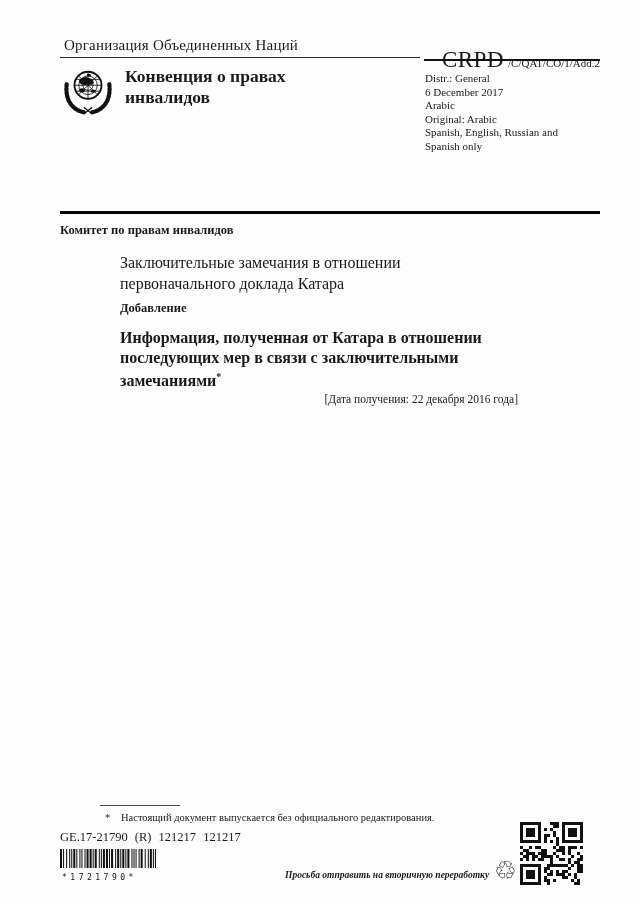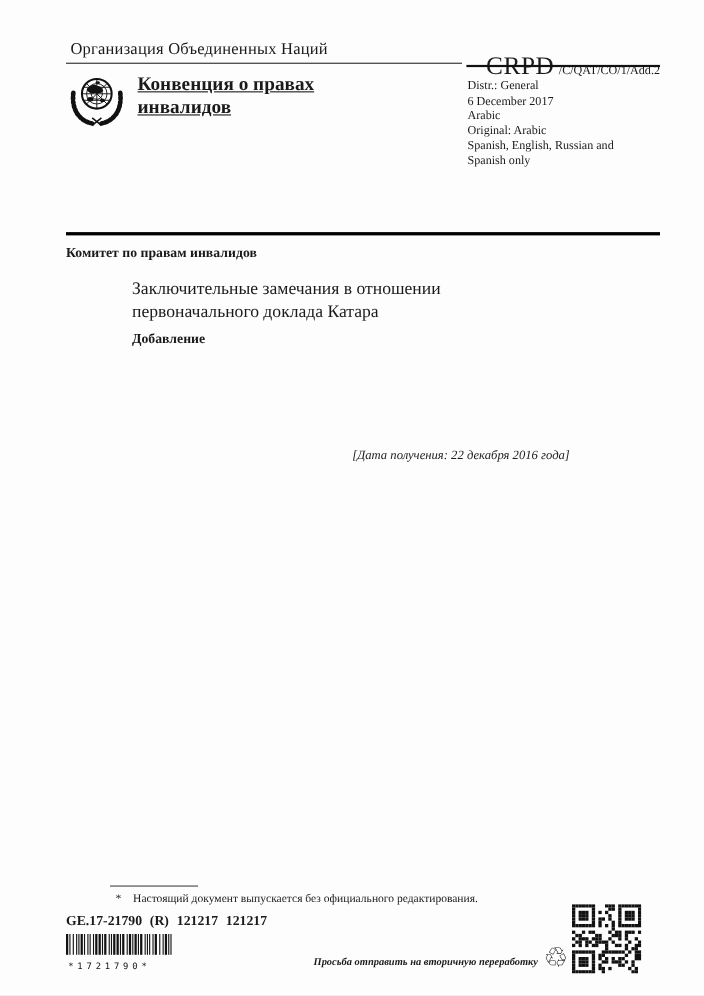--- a/index.html
+++ b/index.html
@@ -11,35 +11,35 @@
   }
   .abs{position:absolute;}
   
   .org-name{left:64px;top:37px;font-size:15px;letter-spacing:.2px;}
   .symbol-block{right:40px;top:27px;display:flex;align-items:baseline;}
   .symbol-main{font-size:23px;letter-spacing:.5px;margin-top:20px;}
   .symbol-suffix{font-size:11px;margin-left:4px;}
   .rule-left{left:60px;top:57px;width:360px;height:1px;background:#2a2a2a;}
   .rule-right{left:424px;top:59px;width:176px;height:2px;background:#111;}
   .emblem{left:61px;top:65px;width:54px;height:54px;}
-  .conv-title{left:125px;top:66px;width:190px;font-size:17.5px;line-height:21px;font-weight:bold;text-decoration:underline;}
+  .conv-title{left:125px;top:66px;width:190px;font-size:17.5px;line-height:21px;font-weight:bold;}
   .meta{left:425px;top:72px;font-size:11px;line-height:13.6px;}
   
   .section-rule{left:60px;top:211px;width:540px;height:2.5px;background:#000;}
   .committee{left:60px;top:223px;font-size:12.5px;font-weight:bold;}
   .title1{left:120px;top:253px;width:380px;font-size:16px;line-height:20.5px;font-weight:normal;}
   .addendum{left:120px;top:301px;font-size:12.5px;font-weight:bold;}
   .title2{left:120px;top:328px;width:398px;font-size:16px;line-height:19.5px;font-weight:bold;}
   .title2 sup{font-size:10px;}
-  .receipt-date{right:122px;top:408px;font-size:11.5px;font-style:italic;}
+  .receipt-date{right:122px;top:393px;font-size:11.5px;}
   
   .fn-rule{left:100px;top:805px;width:80px;height:1px;background:#444;}
   .footnote{left:105px;top:812px;width:420px;font-size:10.5px;}
   .footnote .fn-marker{display:inline-block;width:16px;}
-  .doc-code{left:60px;top:830px;font-size:12.5px;word-spacing:4px;font-weight:bold;}
+  .doc-code{left:60px;top:830px;font-size:12.5px;word-spacing:4px;}
   .barcode-wrap{left:60px;top:849px;width:98px;}
   .barcode-text{font-family:"DejaVu Sans Mono",monospace;font-size:8px;letter-spacing:3.5px;margin-top:0px;padding-left:2px;color:#111;}
   .recycle-note{left:285px;top:862px;font-size:9.5px;font-weight:bold;display:flex;align-items:center;font-style:italic;}
   .recycle-glyph{font-family:"DejaVu Sans",sans-serif;font-size:25px;font-weight:normal;margin-left:5px;line-height:1;position:relative;top:-4px;}
   .qr{left:520px;top:822px;width:63px;height:63px;}
 </style>
 </head>
 <body>
 
 <div class="page">
@@ -97,20 +97,21 @@
     <div>Spanish only</div>
   </div>
 
   <div class="abs section-rule"></div>
   <div class="abs committee">Комитет по правам инвалидов</div>
 
   <div class="abs title1">Заключительные замечания в отношении первоначального доклада Катара</div>
 
   <div class="abs addendum">Добавление</div>
 
+  <div class="abs title2"><span>Информация, полученная от Катара в отношении последующих мер в связи с заключительными замечаниями</span><sup>*</sup></div>
 
   <div class="abs receipt-date">[Дата получения: 22 декабря 2016 года]</div>
 
   <div class="abs fn-rule"></div>
   <div class="abs footnote"><span class="fn-marker">*</span><span>Настоящий документ выпускается без официального редактирования.</span></div>
 
   <div class="abs doc-code">GE.17-21790 (R) 121217 121217</div>
 
   <div class="abs barcode-wrap">
     <svg id="barcode-svg" width="98" height="20">

